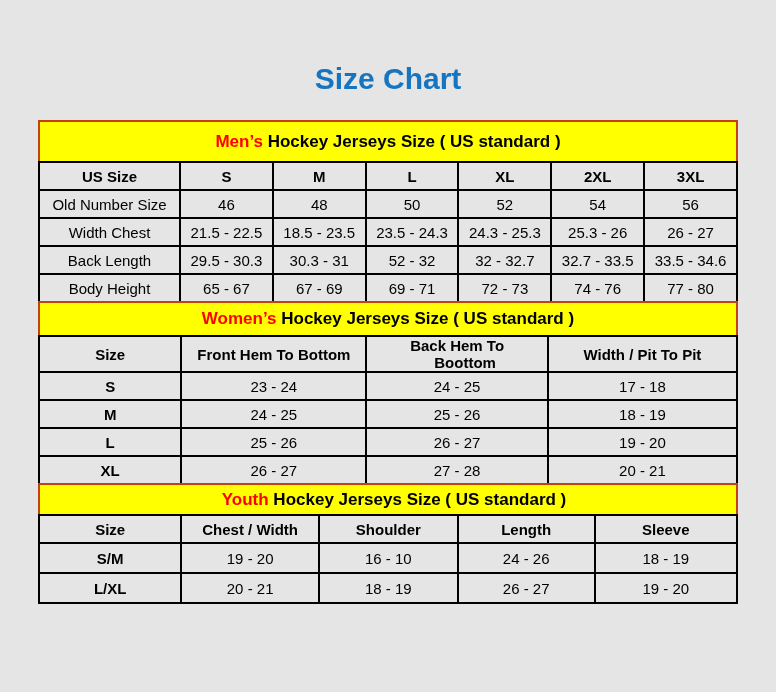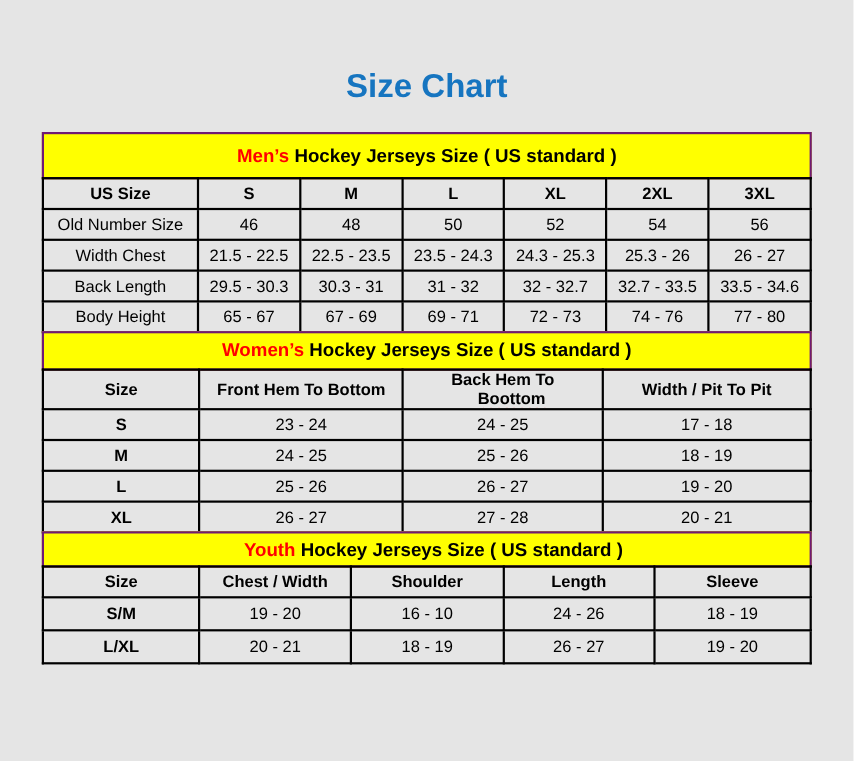--- a/index.html
+++ b/index.html
@@ -30,21 +30,21 @@
     position: absolute;
     left: 38px;
     top: 120px;
     width: 700px;
   }
   .banner {
     box-sizing: border-box;
     display: flex;
     align-items: center;
     justify-content: center;
-    border: 2px solid #701a75;
+    border: 2px solid #c2410c;
     font-weight: bold;
     font-size: 17px;
     white-space: pre-wrap;
   }
   .banner-mens   { height: 43px; }
   .banner-womens { height: 36px; margin-top: -2px; }
   .banner-youth  { height: 33px; margin-top: -2px; padding-left: 12px; }
   table.size-table {
     width: 100%;
     border-collapse: collapse;
@@ -112,31 +112,31 @@
             <td>46</td>
             <td>48</td>
             <td>50</td>
             <td>52</td>
             <td>54</td>
             <td>56</td>
           </tr>
           <tr>
             <td>Width Chest</td>
             <td>21.5 - 22.5</td>
-            <td>22.5 - 23.5</td>
+            <td>18.5 - 23.5</td>
             <td>23.5 - 24.3</td>
             <td>24.3 - 25.3</td>
             <td>25.3 - 26</td>
             <td>26 - 27</td>
           </tr>
           <tr>
             <td>Back Length</td>
             <td>29.5 - 30.3</td>
             <td>30.3 - 31</td>
-            <td>31 - 32</td>
+            <td>52 - 32</td>
             <td>32 - 32.7</td>
             <td>32.7 - 33.5</td>
             <td>33.5 - 34.6</td>
           </tr>
           <tr>
             <td>Body Height</td>
             <td>65 - 67</td>
             <td>67 - 69</td>
             <td>69 - 71</td>
             <td>72 - 73</td>

